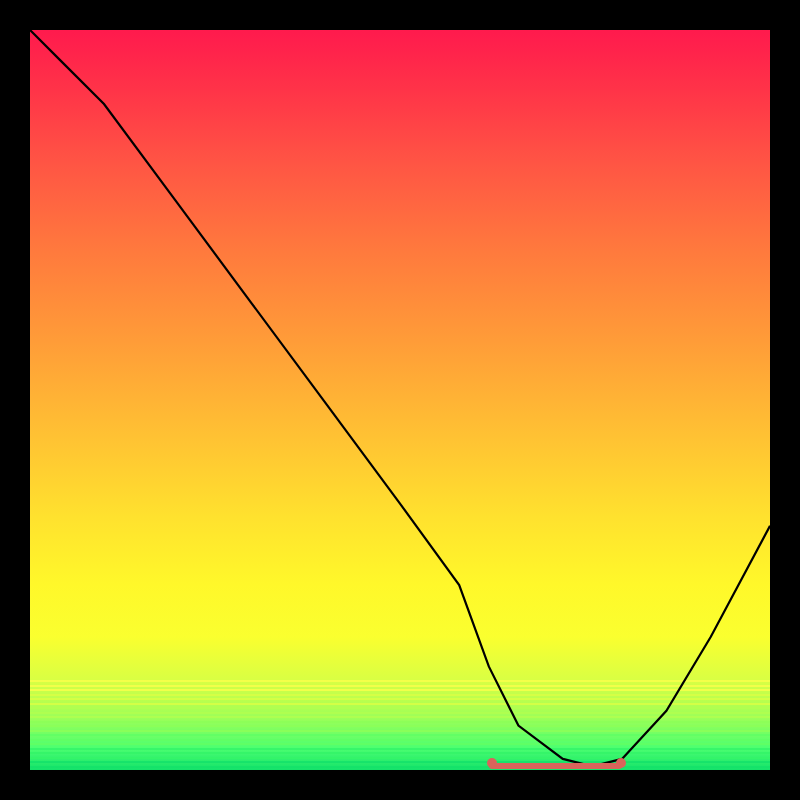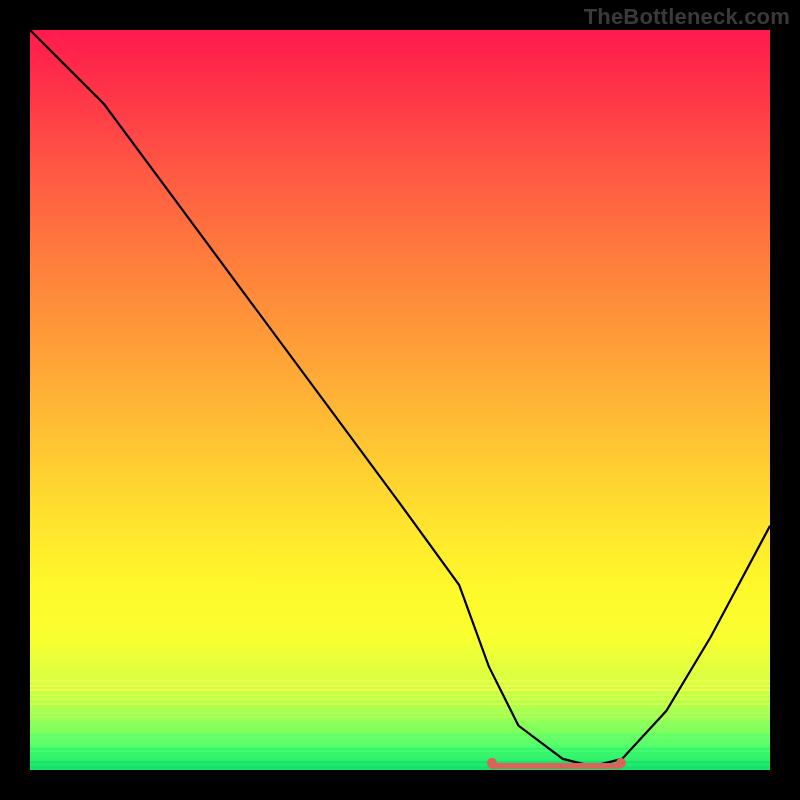--- a/index.html
+++ b/index.html
@@ -78,21 +78,20 @@
     width: 10px;
     height: 10px;
     border-radius: 50%;
     background: #d9645b;
   }
 </style>
 </head>
 <body>
 
 <div class="frame">
-  <div class="watermark">TheBottleneck.com</div>
 
   <div class="plot-area">
     <div class="gradient"></div>
 
     <div id="thin-bands">
         <div class="thin-band" style="top: 650px; background: rgb(248, 255, 74); opacity: 0.85;"></div>
         <div class="thin-band" style="top: 654.5px; background: rgb(248, 255, 74); opacity: 0.85;"></div>
         <div class="thin-band" style="top: 659px; background: rgb(248, 255, 74); opacity: 0.85;"></div>
         <div class="thin-band" style="top: 663.5px; background: rgb(216, 255, 68); opacity: 0.85;"></div>
         <div class="thin-band" style="top: 668px; background: rgb(216, 255, 68); opacity: 0.85;"></div>

